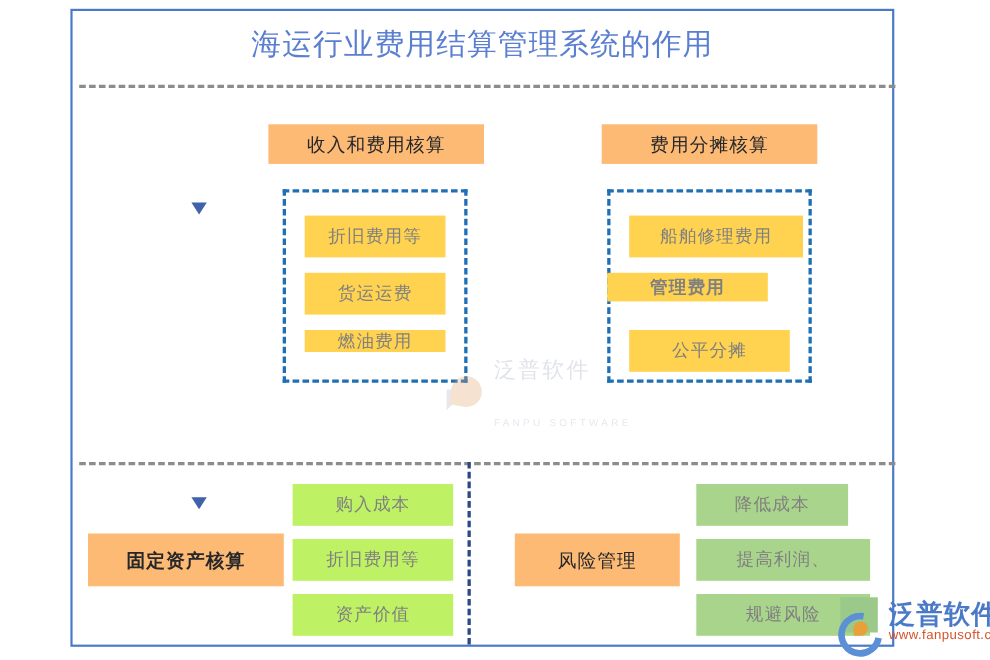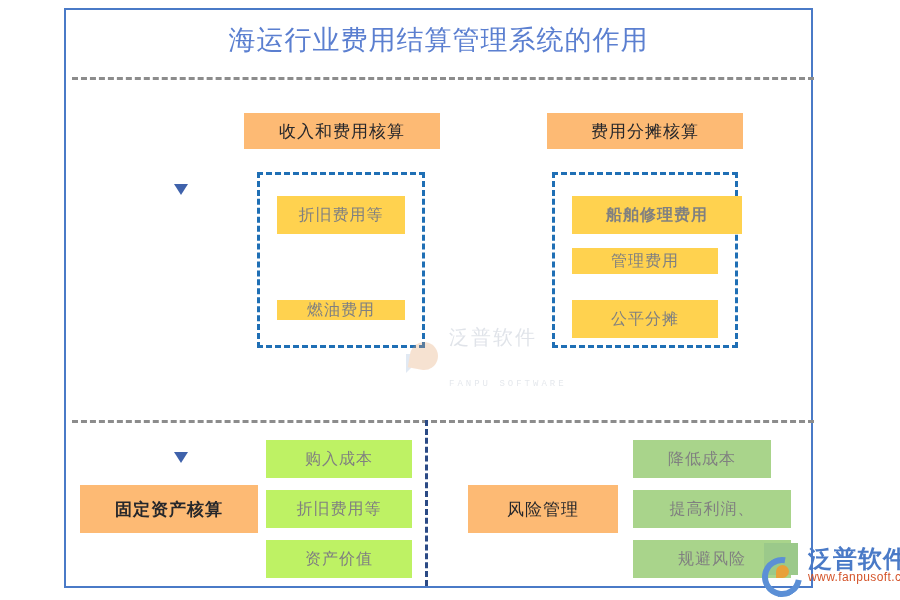--- a/index.html
+++ b/index.html
@@ -131,22 +131,22 @@
   .chip-yellow { background: #ffd24f; }
   .chip-lblue  { background: #bef264; }
   .chip-green  { background: #a9d48b; }
 
   
   .y1 { left: 277px; top: 196px; width: 128px; height: 38px; }
   .y2 { left: 277px; top: 248px; width: 128px; height: 38px; }
   .y3 { left: 277px; top: 300px; width: 128px; height: 20px; }
 
   
-  .y4 { left: 572px; top: 196px; width: 170px; height: 38px; font-weight: bold; }
-  .y5 { left: 572px; top: 248px; width: 146px; height: 26px; }
+  .y4 { left: 572px; top: 196px; width: 158px; height: 38px; }
+  .y5 { left: 552px; top: 248px; width: 146px; height: 26px; font-weight: bold; }
   .y6 { left: 572px; top: 300px; width: 146px; height: 38px; }
 
   
   .b1 { left: 266px; top: 440px; width: 146px; height: 38px; }
   .b2 { left: 266px; top: 490px; width: 146px; height: 38px; }
   .b3 { left: 266px; top: 540px; width: 146px; height: 38px; }
 
   
   .g1 { left: 633px; top: 440px; width: 138px; height: 38px; }
   .g2 { left: 633px; top: 490px; width: 158px; height: 38px; }
@@ -189,21 +189,21 @@
   .wm-cn {
     font-size: 20px;
     color: #9aa6b8;
     letter-spacing: 2px;
     font-family: "Liberation Sans", sans-serif;
   }
   .wm-en {
     font-size: 9px;
     color: #a7b2c2;
     letter-spacing: 3px;
-    font-family: Liberation Mono, monospace;
+    font-family: Liberation Sans, sans-serif;
     margin-top: 32px;
   }
 
   
   .corner-logo {
     position: absolute;
     left: 762px;
     top: 534px;
     width: 138px;
     height: 62px;
@@ -275,20 +275,21 @@
 
   <div class="chip-head head-income">收入和费用核算</div>
   <div class="chip-head head-alloc">费用分摊核算</div>
   <div class="chip-head head-fixed">固定资产核算</div>
   <div class="chip-head head-risk">风险管理</div>
 
   <div class="group-box group-left"></div>
   <div class="group-box group-right"></div>
 
   <div class="chip chip-yellow y1">折旧费用等</div>
+  <div class="chip chip-yellow y2">货运运费</div>
   <div class="chip chip-yellow y3">燃油费用</div>
 
   <div class="chip chip-yellow y4">船舶修理费用</div>
   <div class="chip chip-yellow y5">管理费用</div>
   <div class="chip chip-yellow y6">公平分摊</div>
 
   <div class="chip chip-lblue b1">购入成本</div>
   <div class="chip chip-lblue b2">折旧费用等</div>
   <div class="chip chip-lblue b3">资产价值</div>
 

